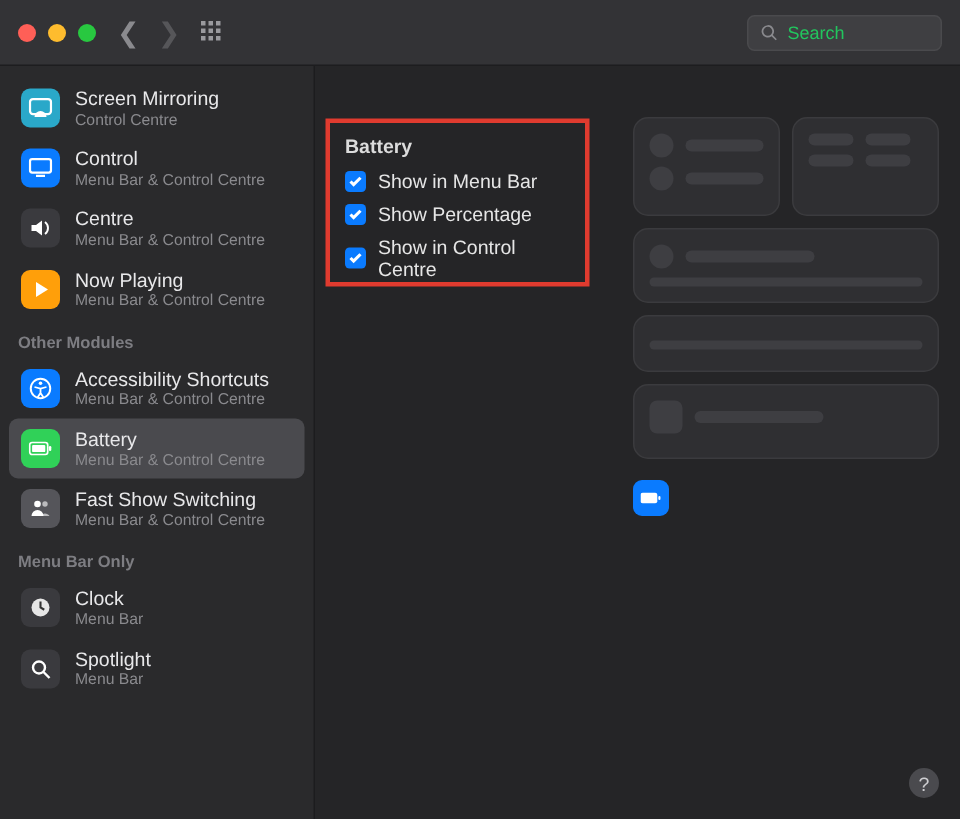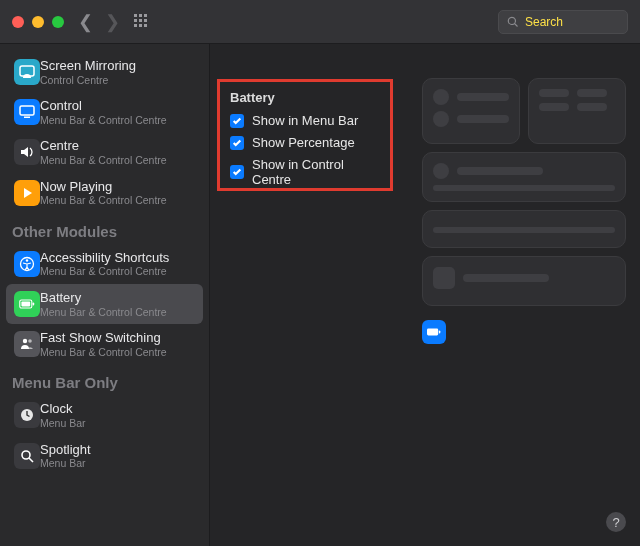--- a/index.html
+++ b/index.html
@@ -9,37 +9,37 @@
   .titlebar { height:44px; display:flex; align-items:center; padding:0 12px; background:#333336; border-bottom:1px solid #1d1d1f; gap:14px; }
   .traffic { display:flex; gap:8px; }
   .dot { width:12px; height:12px; border-radius:50%; }
   .dot.red{background:#ff5f57;} .dot.yellow{background:#febc2e;} .dot.green{background:#28c840;}
   .navarrows { display:flex; gap:12px; color:#8a8a8e; font-size:18px; }
   .navarrows span{cursor:default;}
   .grid-icon { width:16px; height:16px; display:grid; grid-template-columns:repeat(3,3px); grid-template-rows:repeat(3,3px); gap:2px; }
   .grid-icon i{background:#9a9a9e;}
   .title { font-weight:700; font-size:15px; color:#f0f0f0; }
   .spacer { flex:1; }
-  .search { width:130px; height:24px; border-radius:5px; background:#3f3f42; border:1px solid #4a4a4d; display:flex; align-items:center; padding:0 8px; gap:6px; color:#fde047; font-size:12px;}
+  .search { width:130px; height:24px; border-radius:5px; background:#3f3f42; border:1px solid #4a4a4d; display:flex; align-items:center; padding:0 8px; gap:6px; color:#22c55e; font-size:12px;}
   .search svg{width:12px;height:12px;fill:#8a8a8e;}
 
   
   .status-strip { position:absolute; top:48px; right:10px; height:22px; display:flex; align-items:center; gap:10px; font-size:12px; color:#bdbdc0; }
   .pill { width:22px; height:16px; border-radius:4px; display:flex; align-items:center; justify-content:center; }
   .pill.blue{ background:#0a7bff; }
   .pill.grey{ background:#4a4a4e; }
   .pill svg{width:12px;height:10px;fill:#fff;}
 
   .content { display:flex; height:calc(100% - 44px); }
 
   
   .sidebar { width:210px; background:#2a2a2c; border-right:1px solid #1c1c1e; overflow-y:auto; padding:8px 6px 8px 6px; }
   .sidebar::-webkit-scrollbar{width:0;}
-  .group-label{ font-size:15px; color:#7d7d82; font-weight:600; padding:10px 6px 4px 6px; }
-  .item { display:flex; align-items:center; padding:6px 8px; border-radius:6px; cursor:default;}
+  .group-label{ font-size:11px; color:#7d7d82; font-weight:600; padding:10px 6px 4px 6px; }
+  .item { display:flex; align-items:center; gap:10px; padding:6px 8px; border-radius:6px; cursor:default;}
   .item.selected{ background:#4a4a4e; }
   .icon-box{ width:26px; height:26px; border-radius:6px; display:flex; align-items:center; justify-content:center; flex-shrink:0;}
   .icon-box svg{width:16px;height:16px;fill:#fff;}
   .item-text{ display:flex; flex-direction:column; line-height:1.2; }
   .item-title{ font-size:13px; color:#e8e8ea; }
   .item-sub{ font-size:10.5px; color:#8a8a8e; }
 
   
   .main { flex:1; position:relative; background:#252527; }
 

